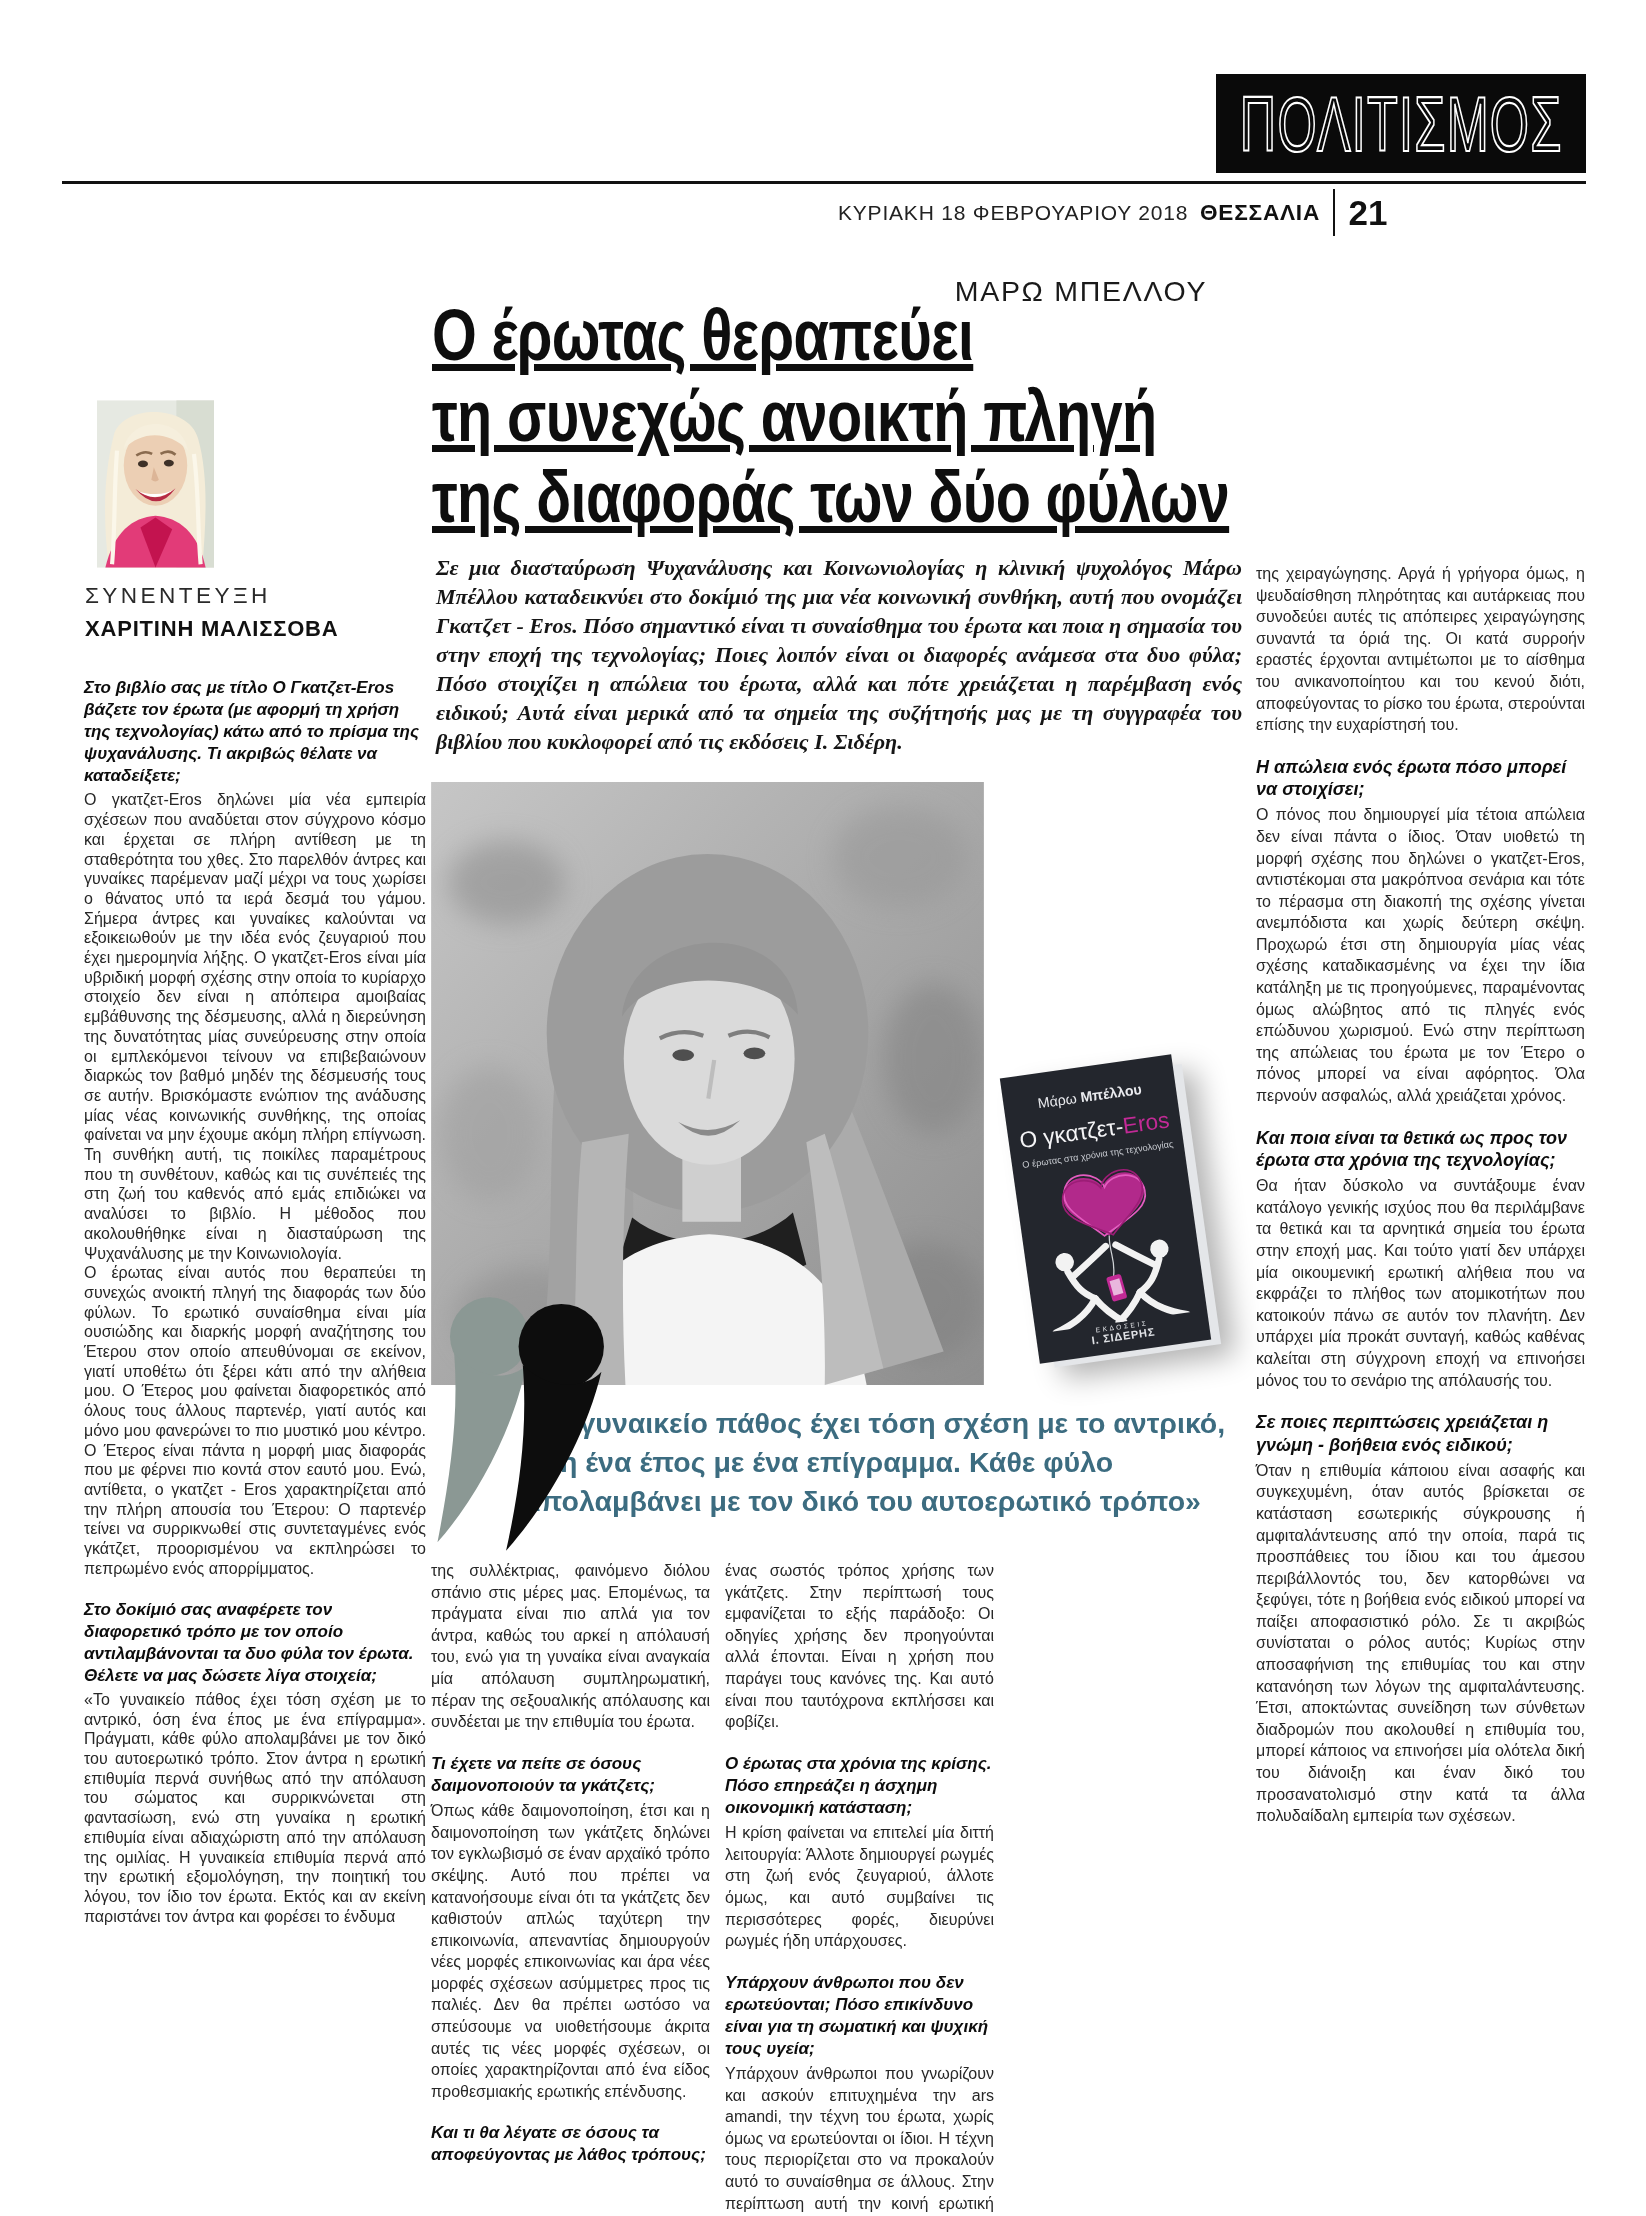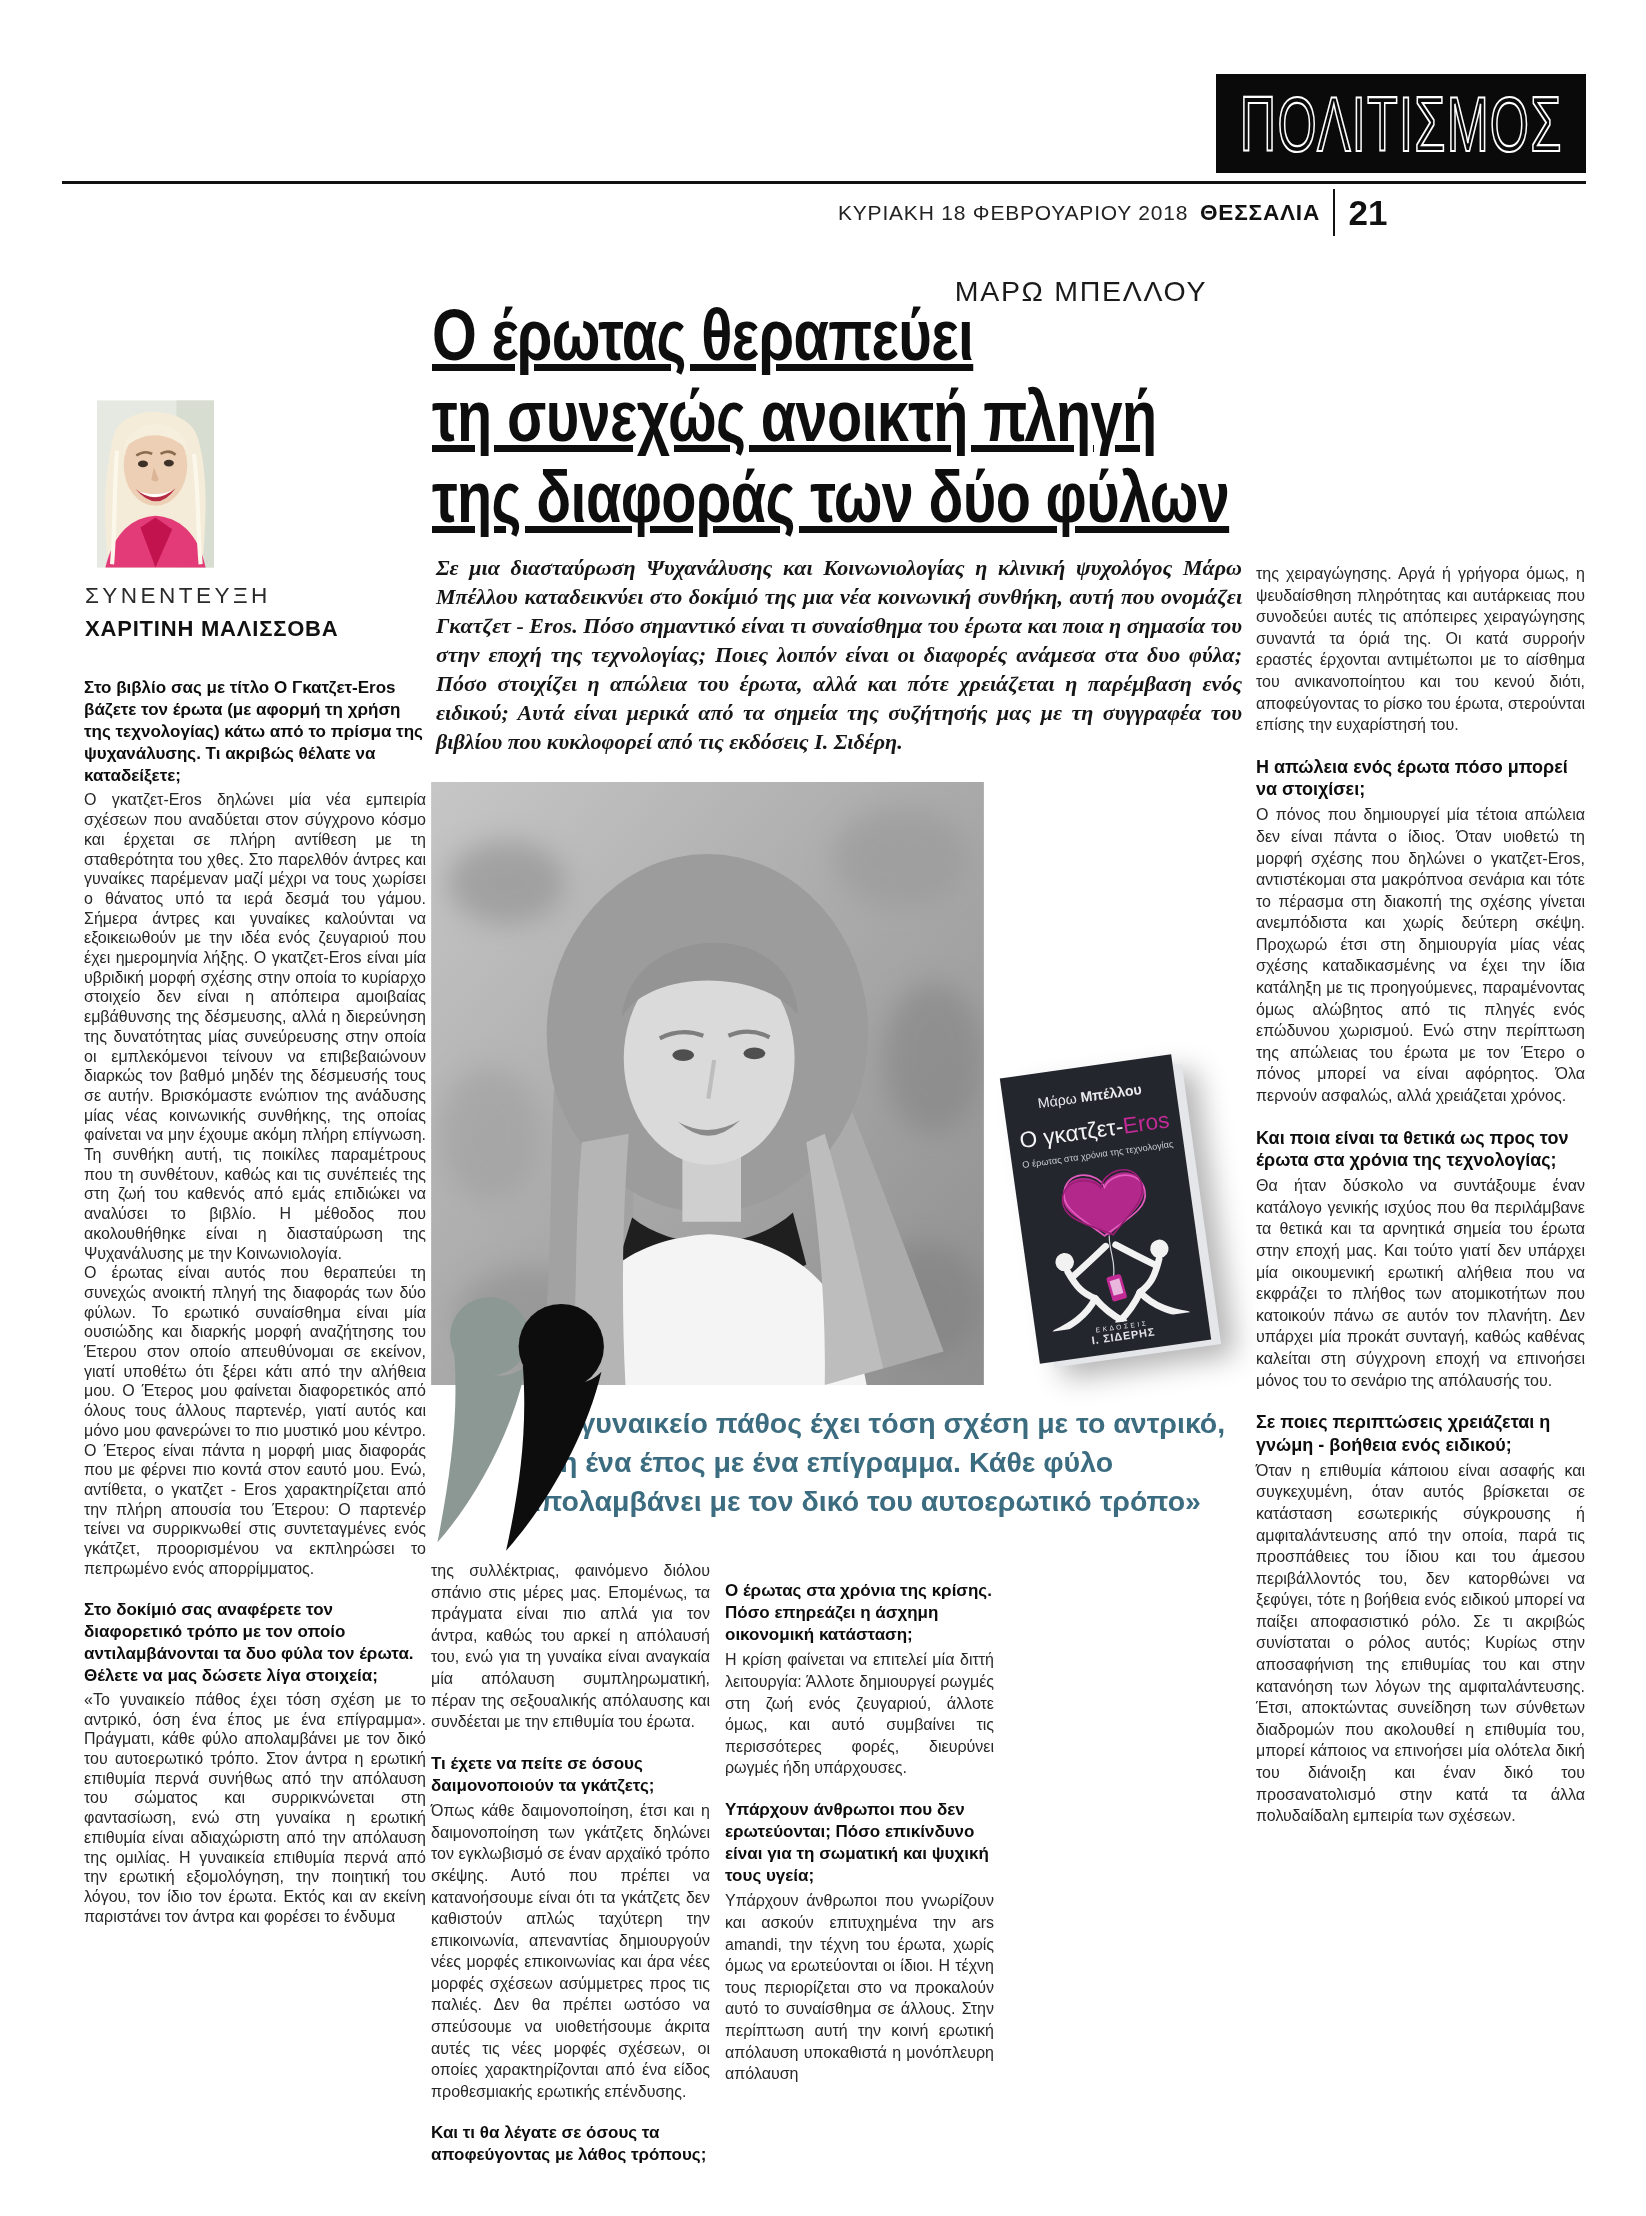--- a/index.html
+++ b/index.html
@@ -33,21 +33,21 @@
   .byline-label{position:absolute;left:85px;top:583px;font-size:22.6px;letter-spacing:3.4px;color:#2a2a2a;}
   .byline-author{position:absolute;left:85px;top:616px;font-size:22px;font-weight:700;letter-spacing:0.8px;color:#111;}
   
   .col{position:absolute;text-align:justify;}
   .interview-col{left:84px;top:677px;width:342px;}
   .right-col{left:1256px;top:563px;width:329px;}
   .col-a{left:431px;top:1560px;width:279px;}
   .col-b{left:725px;top:1560px;width:269px;}
   .a{font-size:16px;line-height:19.7px;color:#272727;margin:0 0 0 0;}
   .right-col .a,.col-a .a,.col-b .a{font-size:16px;line-height:21.6px;}
-  .q{font-weight:700;font-size:17px;line-height:22px;color:#0d0d0d;margin:20px 0 3.4px 0;text-align:left;}
+  .q{font-weight:700;font-size:17px;line-height:22px;color:#0d0d0d;margin:20px 0 3.4px 0;text-align:left;font-style:italic;}
   .right-col .q{font-size:18px;line-height:22.6px;}
   .q.first{margin-top:0;}
   
   .main-photo{position:absolute;left:431px;top:782px;width:553px;height:603px;z-index:1;}
   .quote-glyph{position:absolute;left:434px;top:1293px;width:201px;height:261px;z-index:3;}
   .pullquote{position:absolute;left:523px;top:1404px;width:709px;font-size:28.5px;line-height:39px;
         font-weight:700;color:#3c6c80;z-index:2;text-align:left;}
   .book{position:absolute;left:1019px;top:1065px;width:173px;height:288px;background:#23262d;
         transform:rotate(-8deg);z-index:2;box-shadow:11.7px 8.4px 0 -2.5px #e4e6e9, 22px 18.4px 28.5px rgba(0,0,0,0.30);}
   .book-author{position:absolute;left:0;top:22px;width:100%;text-align:center;font-size:14.2px;color:#e9eaee;}
@@ -215,20 +215,21 @@
   </div>
 
   <div class="col col-a">
     <p class="a" style="margin-top:0;">της συλλέκτριας, φαινόμενο διόλου σπάνιο στις μέρες μας. Επομένως, τα πράγματα είναι πιο απλά για τον άντρα, καθώς του αρκεί η απόλαυσή του, ενώ για τη γυναίκα είναι αναγκαία μία απόλαυση συμπληρωματική, πέραν της σεξουαλικής απόλαυσης και συνδέεται με την επιθυμία του έρωτα.</p>
     <p class="q">Τι έχετε να πείτε σε όσους δαιμονοποιούν τα γκάτζετς;</p>
     <p class="a">Όπως κάθε δαιμονοποίηση, έτσι και η δαιμονοποίηση των γκάτζετς δηλώνει τον εγκλωβισμό σε έναν αρχαϊκό τρόπο σκέψης. Αυτό που πρέπει να κατανοήσουμε είναι ότι τα γκάτζετς δεν καθιστούν απλώς ταχύτερη την επικοινωνία, απεναντίας δημιουργούν νέες μορφές επικοινωνίας και άρα νέες μορφές σχέσεων ασύμμετρες προς τις παλιές. Δεν θα πρέπει ωστόσο να σπεύσουμε να υιοθετήσουμε άκριτα αυτές τις νέες μορφές σχέσεων, οι οποίες χαρακτηρίζονται από ένα είδος προθεσμιακής ερωτικής επένδυσης.</p>
     <p class="q">Και τι θα λέγατε σε όσους τα αποφεύγοντας με λάθος τρόπους;</p>
 
   </div>
   <div class="col col-b">
+    <p class="a" style="margin-top:0;">ένας σωστός τρόπος χρήσης των γκάτζετς. Στην περίπτωσή τους εμφανίζεται το εξής παράδοξο: Οι οδηγίες χρήσης δεν προηγούνται αλλά έπονται. Είναι η χρήση που παράγει τους κανόνες της. Και αυτό είναι που ταυτόχρονα εκπλήσσει και φοβίζει.</p>
     <p class="q">Ο έρωτας στα χρόνια της κρίσης. Πόσο επηρεάζει η άσχημη οικονομική κατάσταση;</p>
     <p class="a">Η κρίση φαίνεται να επιτελεί μία διττή λειτουργία: Άλλοτε δημιουργεί ρωγμές στη ζωή ενός ζευγαριού, άλλοτε όμως, και αυτό συμβαίνει τις περισσότερες φορές, διευρύνει ρωγμές ήδη υπάρχουσες.</p>
     <p class="q">Υπάρχουν άνθρωποι που δεν ερωτεύονται; Πόσο επικίνδυνο είναι για τη σωματική και ψυχική τους υγεία;</p>
     <p class="a">Υπάρχουν άνθρωποι που γνωρίζουν και ασκούν επιτυχημένα την ars amandi, την τέχνη του έρωτα, χωρίς όμως να ερωτεύονται οι ίδιοι. Η τέχνη τους περιορίζεται στο να προκαλούν αυτό το συναίσθημα σε άλλους. Στην περίπτωση αυτή την κοινή ερωτική απόλαυση υποκαθιστά η μονόπλευρη απόλαυση</p>
   </div>
 
 </div>
 
 
 </body></html>

